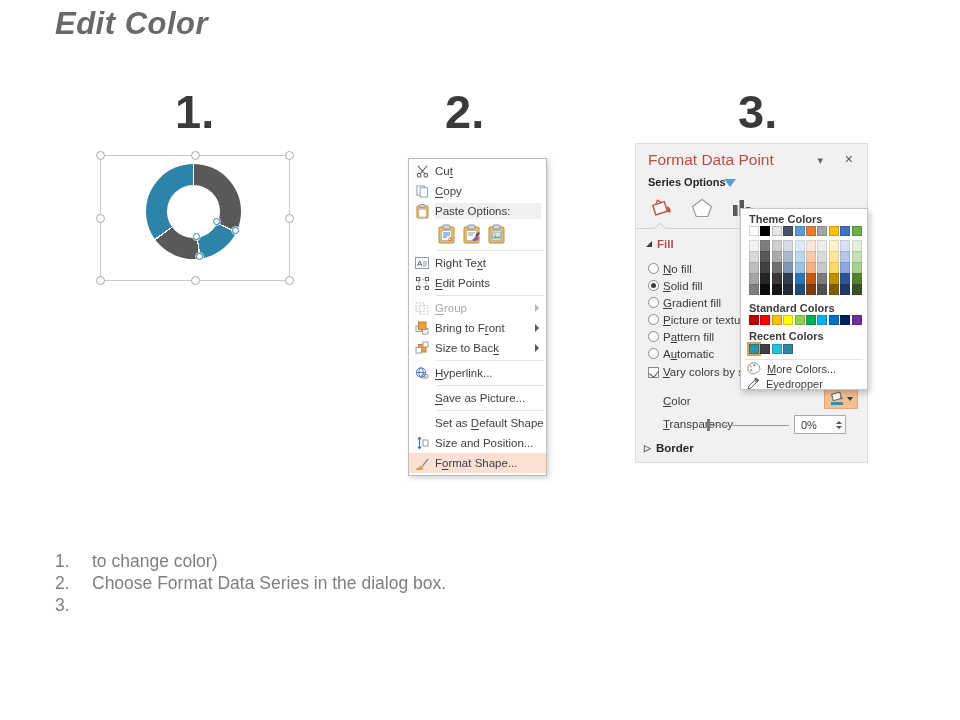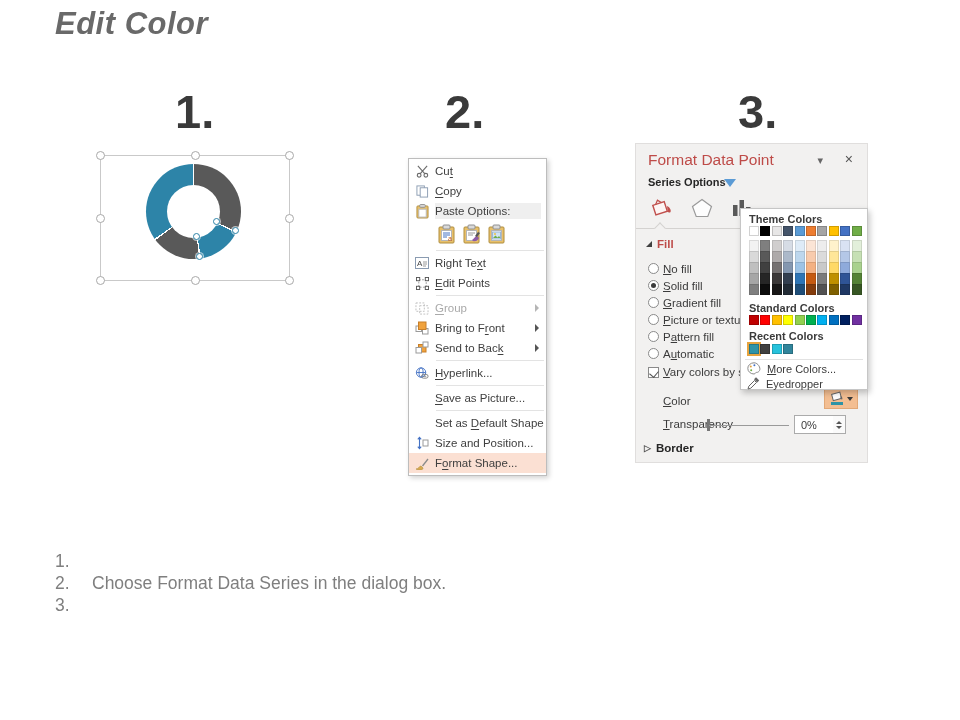--- a/index.html
+++ b/index.html
@@ -244,21 +244,21 @@
     </div>
 
     <div class="mi">
       <span class="mic">
         <svg width="14" height="14" viewBox="0 0 14 14">
             <rect x="3.5" y="3.5" width="7.5" height="7.5" fill="#F0A23C" stroke="#C87F28"></rect>
             <rect x="1" y="6.5" width="5.5" height="5.5" fill="#fff" stroke="#9a9a9a"></rect>
             <rect x="8" y="1" width="5" height="5" fill="#fff" stroke="#9a9a9a"></rect>
           </svg>
       </span>
-      <span class="mlabel"><span>Send to Bac</span><u>k</u><span></span></span>
+      <span class="mlabel"><span>Size to Bac</span><u>k</u><span></span></span>
       <span class="sub-arrow"></span>
     </div>
 
     <div class="msep"></div>
 
     <div class="mi">
       <span class="mic">
         <svg width="14" height="14" viewBox="0 0 15 14">
             <circle cx="6.5" cy="6.5" r="5" fill="#fff" stroke="#4472C4"></circle>
             <ellipse cx="6.5" cy="6.5" rx="2.2" ry="5" fill="none" stroke="#4472C4"></ellipse>
@@ -527,20 +527,21 @@
           <path d="M7 2.2 9 .2l1.6 1.6 1.6 1.6-2 2-1.6-1.6z" fill="#666"></path>
         </svg>
       <span>Eyedropper</span>
     </div>
   </div>
 
   <div class="instr">
     <div class="instr-row">
       <span class="instr-num">1.</span>
       <span class="instr-lines">
+          <span style="display:block">to change color)</span>
         </span>
     </div>
     <div class="instr-row">
       <span class="instr-num">2.</span>
       <span class="instr-lines">
           <span style="display:block">Choose Format Data Series in the dialog box.</span>
         </span>
     </div>
     <div class="instr-row">
       <span class="instr-num">3.</span>

